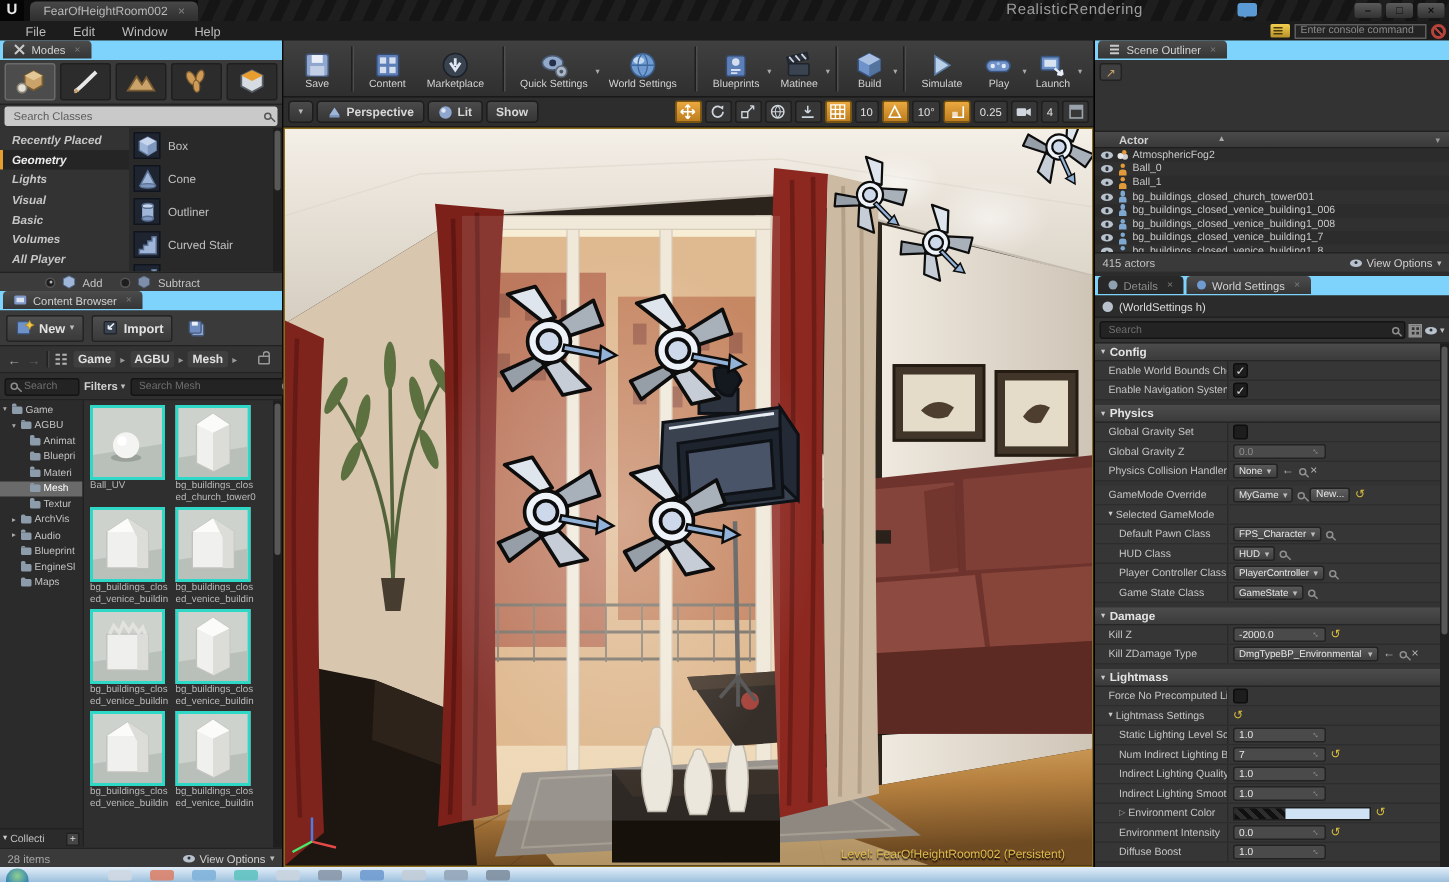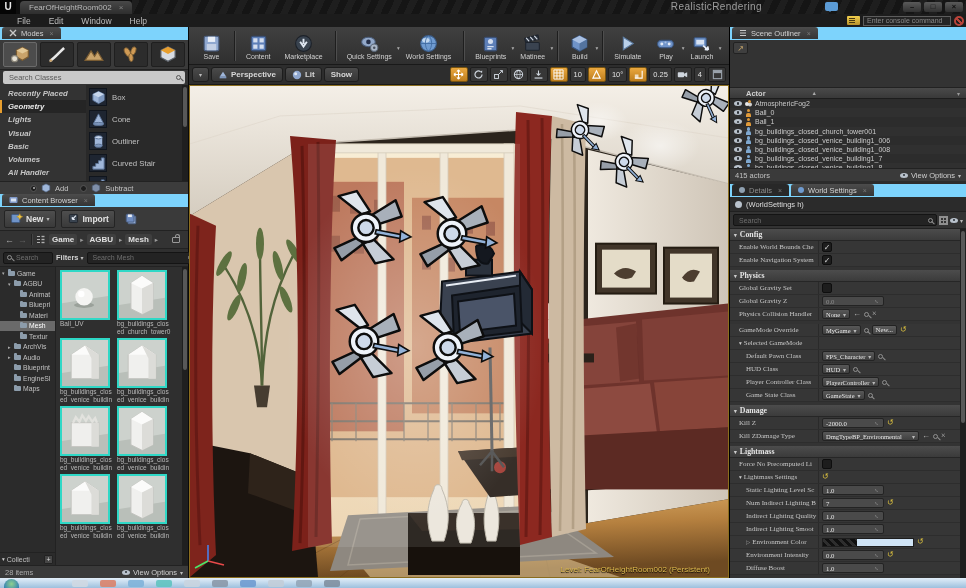--- a/index.html
+++ b/index.html
@@ -146,21 +146,21 @@
   .aicon.fog::before{background:#e8e8e8;width:4px;height:4px;left:0;top:2.5px;box-shadow:3px .5px 0 #cfcfcf;border-radius:50%;}
   .aicon.fog::after{background:#e09a3a;width:3px;height:3px;border-radius:50%;left:2.5px;top:0;}
   .ol-name{font-size:7px;color:#cacaca;white-space:nowrap;}
   .ol-footer{height:13px;background:#3a3a3a;border-top:1px solid #222;display:flex;align-items:center;padding:0 5px;font-size:7.5px;color:#c0c0c0;flex:none;}
   
   .details{flex:1;margin-top:3px;display:flex;flex-direction:column;min-height:0;background:#333;}
   .objname{height:15px;display:flex;align-items:center;gap:4px;padding:0 5px;background:#2b2b2b;font-size:7.5px;color:#dedede;border-bottom:1px solid #202020;flex:none;}
   .dot{width:7px;height:7px;border-radius:50%;background:#b9c2cc;flex:none;}
   .ws-search-row{height:17px;display:flex;gap:2px;padding:2px 3px;background:#333;border-bottom:1px solid #222;align-items:center;flex:none;}
   .grid-ic{width:9px;height:9px;border:1px solid #8f8f8f;background-image:linear-gradient(#8f8f8f 1px,transparent 1px),linear-gradient(90deg,#8f8f8f 1px,transparent 1px);background-size:3px 3px;}
-  .ws-scroll{flex:1;display:flex;min-height:0;font-family:Liberation Serif, serif;}
+  .ws-scroll{flex:1;display:flex;min-height:0;}
   .ws-sections{flex:1;overflow:hidden;min-width:0;}
   .ws-sec{margin-bottom:3px;}
   .ws-head{height:12px;background:linear-gradient(#4c4c4c,#3b3b3b);display:flex;align-items:center;gap:3px;padding:0 4px;font-size:7.8px;font-weight:bold;color:#e4e4e4;border-bottom:1px solid #262626;}
   .tri{font-size:5.5px;color:#ccc;}
   .tri.dim{color:#999;}
   .ws-row{height:13px;display:flex;align-items:center;background:#363636;border-bottom:1px solid #2d2d2d;}
   .ws-label{width:88px;padding-left:9px;font-size:7px;color:#c6c6c6;white-space:nowrap;overflow:hidden;flex:none;display:flex;align-items:center;gap:2px;height:100%;}
   .ws-row.ind .ws-label{padding-left:16px;}
   .ws-ctl{flex:1;display:flex;align-items:center;gap:3px;padding-left:3px;border-left:1px solid #2a2a2a;height:100%;overflow:hidden;}
   .cb{width:10px;height:10px;background:#1d1d1d;border:1px solid #0e0e0e;border-radius:2px;color:#d2d2d2;font-size:8px;line-height:9px;text-align:center;flex:none;}
@@ -281,21 +281,21 @@
         </div>
       </div>
       <div class="modes-body">
         <div class="cat-list">
             <div class="cat">Recently Placed</div>
             <div class="cat sel">Geometry</div>
             <div class="cat">Lights</div>
             <div class="cat">Visual</div>
             <div class="cat">Basic</div>
             <div class="cat">Volumes</div>
-            <div class="cat">All Handler</div>
+            <div class="cat">All Player</div>
           </div>
         <div class="geo-list">
             <div class="geo-item">
               <div class="geo-thumb">
                 <svg viewBox="0 0 16 16">
                   <path d="M8 1.5 L14 4.5 V11 L8 14.5 L2 11 V4.5 Z" fill="#9fb6d9" stroke="#5a7194"></path>
                   <path d="M8 1.5 L14 4.5 L8 7.6 L2 4.5 Z" fill="#c7d6ec"></path>
                   <path d="M8 7.6 L14 4.5 V11 L8 14.5 Z" fill="#7e97bd"></path>
                 </svg>
               </div>

